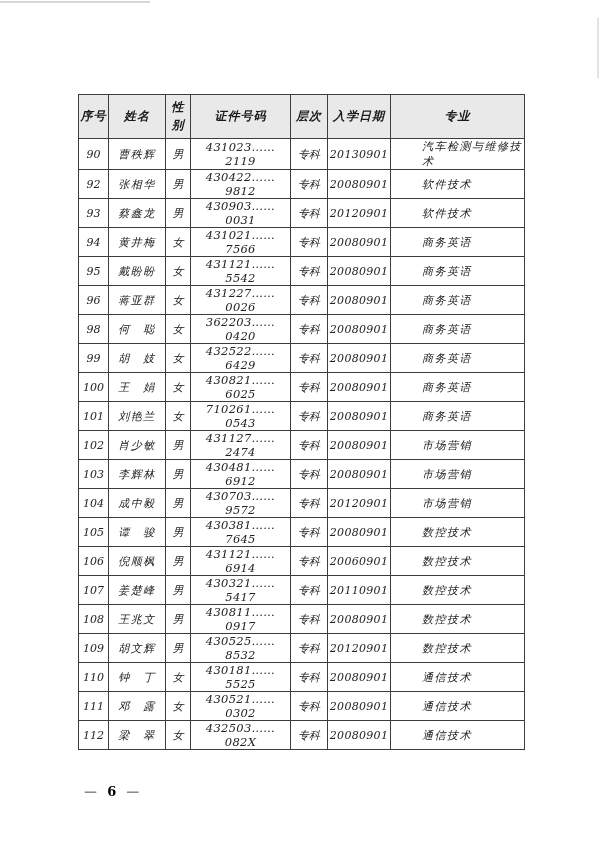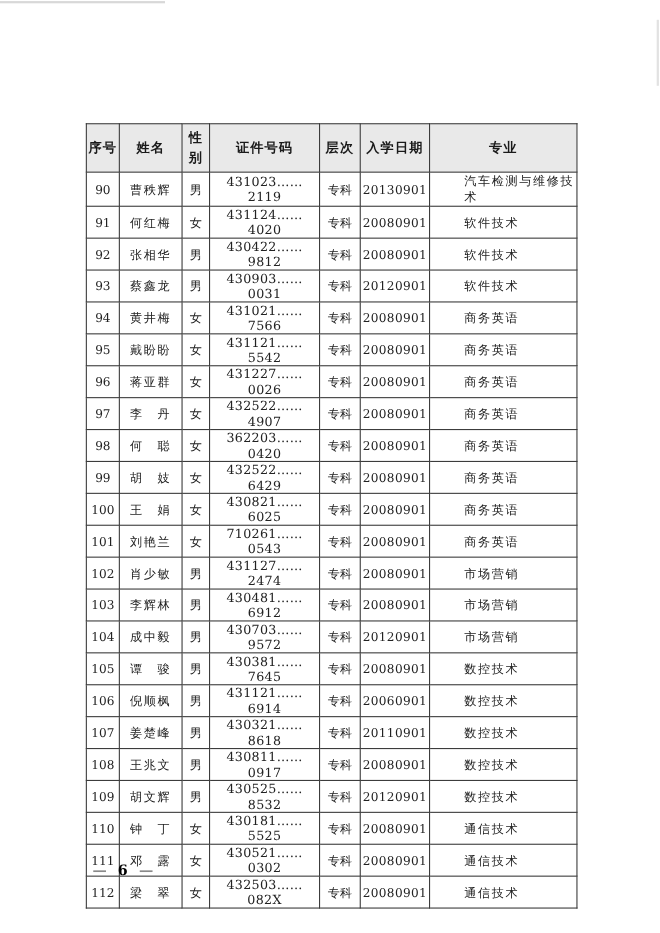--- a/index.html
+++ b/index.html
@@ -8,21 +8,21 @@
     background:#ffffff;
     font-family:"DejaVu Serif","Liberation Serif",serif;
     color:#1a1a1a;
     position:relative;
     overflow:hidden;
   }
   
   .artifact-top { position:absolute; left:0; top:1px; width:150px; height:2px; background:#d8d8d8; }
   .artifact-right { position:absolute; right:1px; top:18px; width:2px; height:60px; background:#e2e2e2; }
 
-  .table-wrap { position:absolute; left:78px; top:112px; width:446px; }
+  .table-wrap { position:absolute; left:78px; top:94px; width:446px;font-style:italic; }
   table { border-collapse:collapse; width:446px; table-layout:fixed; }
   th, td { border:1px solid #3c3c3c; overflow:hidden; }
   thead th {
     background:#e9e9e9;
     font-weight:bold;
     font-size:12px;
     line-height:1.45;
     height:44px;
     text-align:center;
     vertical-align:middle;
@@ -85,29 +85,20 @@
   <tr>
     <td class="c-seq">90</td>
     <td class="c-name">曹秩辉</td>
     <td class="c-gender">男</td>
     <td class="c-id">431023……2119</td>
     <td class="c-level">专科</td>
     <td class="c-date">20130901</td>
     <td class="c-major">汽车检测与维修技术</td>
   </tr>
 
-  <tr>
-    <td class="c-seq">91</td>
-    <td class="c-name">何红梅</td>
-    <td class="c-gender">女</td>
-    <td class="c-id">431124……4020</td>
-    <td class="c-level">专科</td>
-    <td class="c-date">20080901</td>
-    <td class="c-major">软件技术</td>
-  </tr>
 
   <tr>
     <td class="c-seq">92</td>
     <td class="c-name">张相华</td>
     <td class="c-gender">男</td>
     <td class="c-id">430422……9812</td>
     <td class="c-level">专科</td>
     <td class="c-date">20080901</td>
     <td class="c-major">软件技术</td>
   </tr>
@@ -145,29 +136,20 @@
   <tr>
     <td class="c-seq">96</td>
     <td class="c-name">蒋亚群</td>
     <td class="c-gender">女</td>
     <td class="c-id">431227……0026</td>
     <td class="c-level">专科</td>
     <td class="c-date">20080901</td>
     <td class="c-major">商务英语</td>
   </tr>
 
-  <tr>
-    <td class="c-seq">97</td>
-    <td class="c-name">李　丹</td>
-    <td class="c-gender">女</td>
-    <td class="c-id">432522……4907</td>
-    <td class="c-level">专科</td>
-    <td class="c-date">20080901</td>
-    <td class="c-major">商务英语</td>
-  </tr>
 
   <tr>
     <td class="c-seq">98</td>
     <td class="c-name">何　聪</td>
     <td class="c-gender">女</td>
     <td class="c-id">362203……0420</td>
     <td class="c-level">专科</td>
     <td class="c-date">20080901</td>
     <td class="c-major">商务英语</td>
   </tr>
@@ -249,21 +231,21 @@
     <td class="c-id">431121……6914</td>
     <td class="c-level">专科</td>
     <td class="c-date">20060901</td>
     <td class="c-major">数控技术</td>
   </tr>
 
   <tr>
     <td class="c-seq">107</td>
     <td class="c-name">姜楚峰</td>
     <td class="c-gender">男</td>
-    <td class="c-id">430321……8618</td>
+    <td class="c-id">430321……5417</td>
     <td class="c-level">专科</td>
     <td class="c-date">20110901</td>
     <td class="c-major">数控技术</td>
   </tr>
 
   <tr>
     <td class="c-seq">108</td>
     <td class="c-name">王兆文</td>
     <td class="c-gender">男</td>
     <td class="c-id">430811……0917</td>

